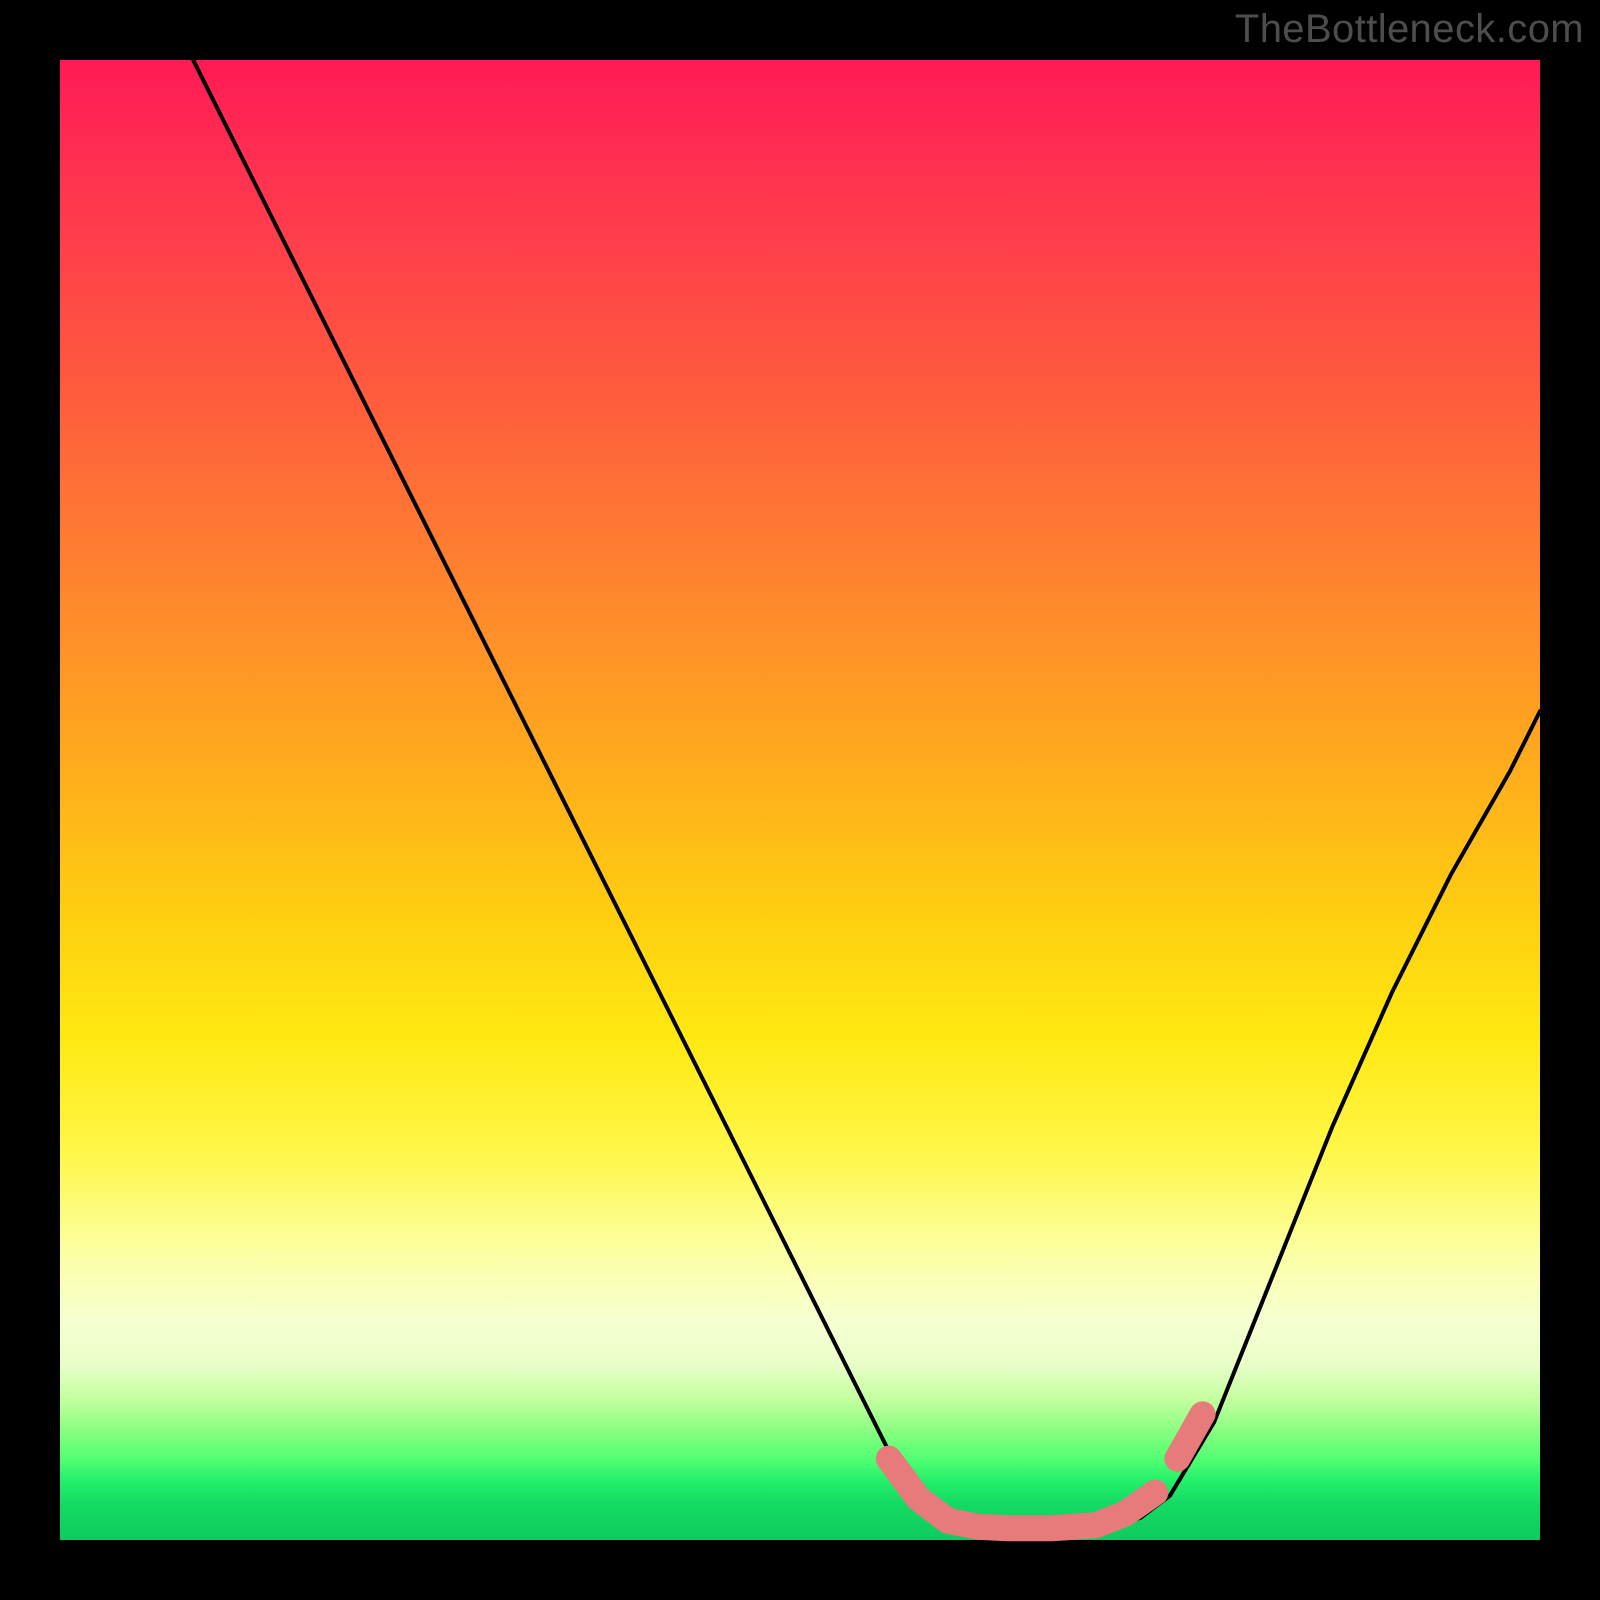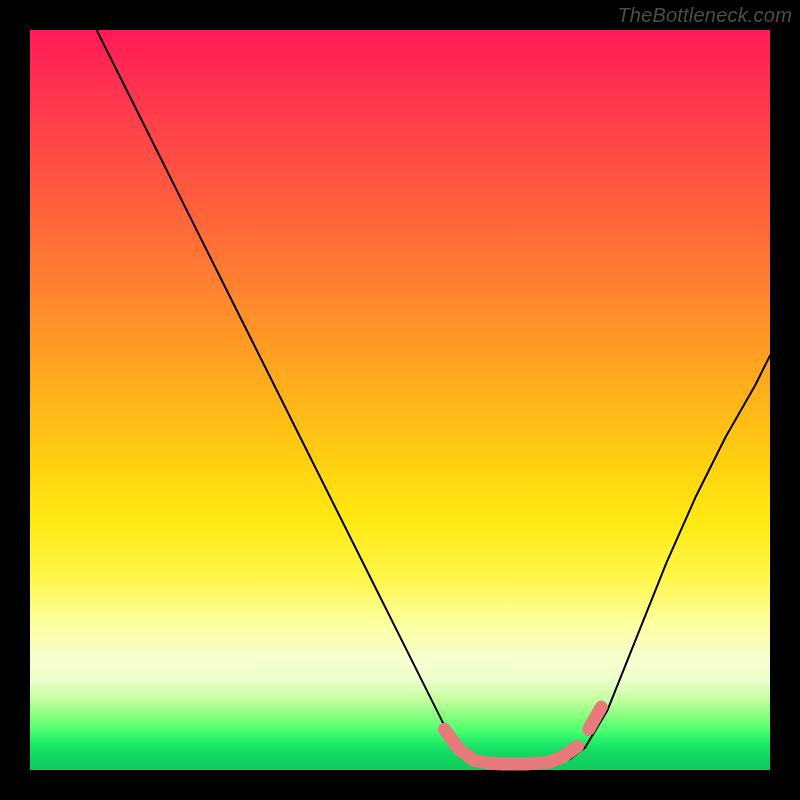--- a/index.html
+++ b/index.html
@@ -47,21 +47,20 @@
   }
   .watermark {
     position: absolute;
     top: 4px;
     right: 8px;
     color: #4d4d4d;
     font-size: 20px;
     font-weight: 500;
     letter-spacing: 0.2px;
     user-select: none;
-    font-style: italic;
   }
   svg.curve-layer {
     position: absolute;
     left: 0;
     top: 0;
     width: 740px;
     height: 740px;
     overflow: visible;
   }
 </style>

